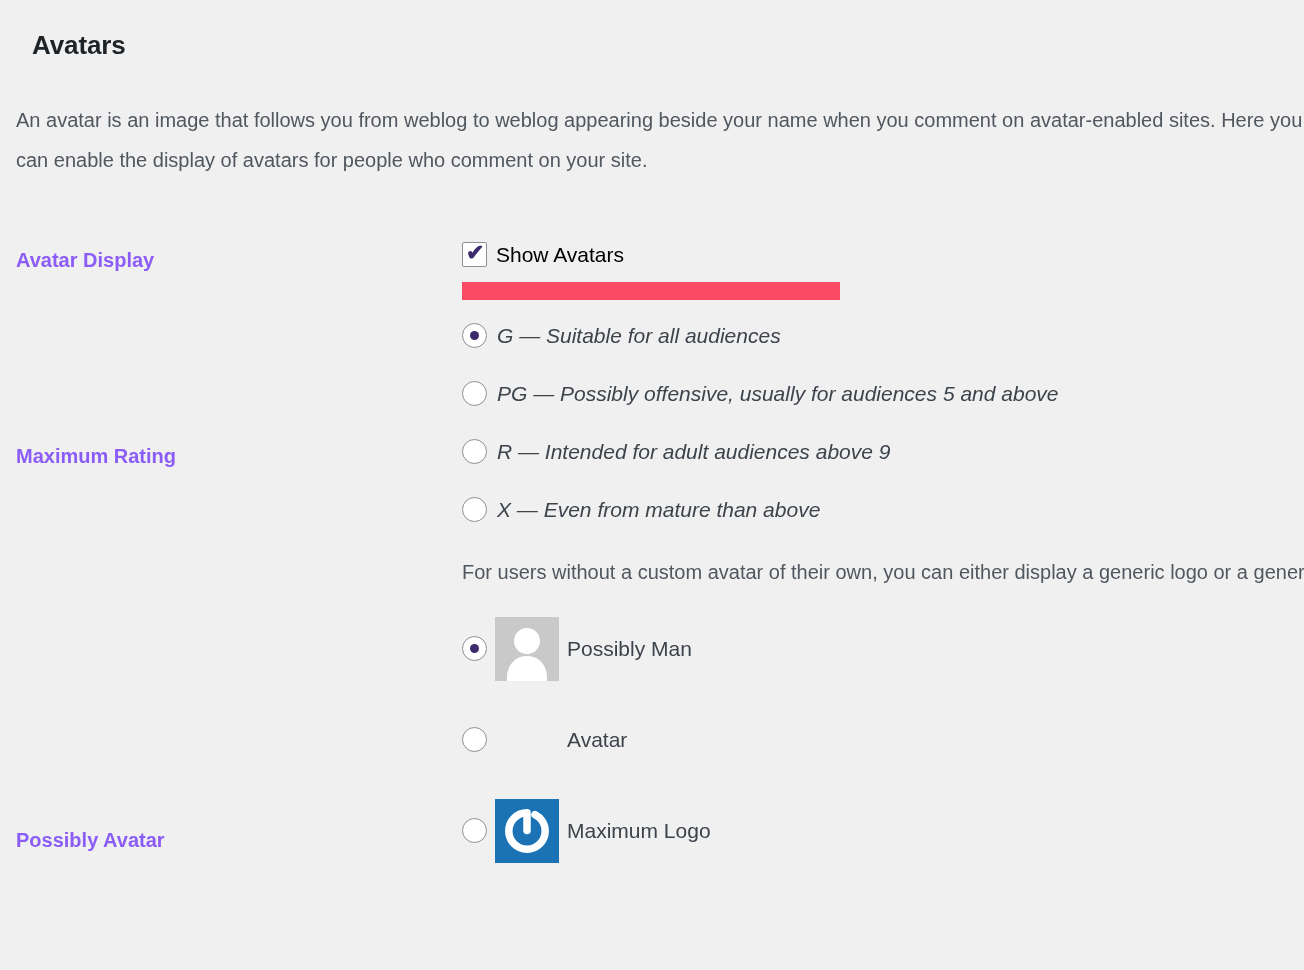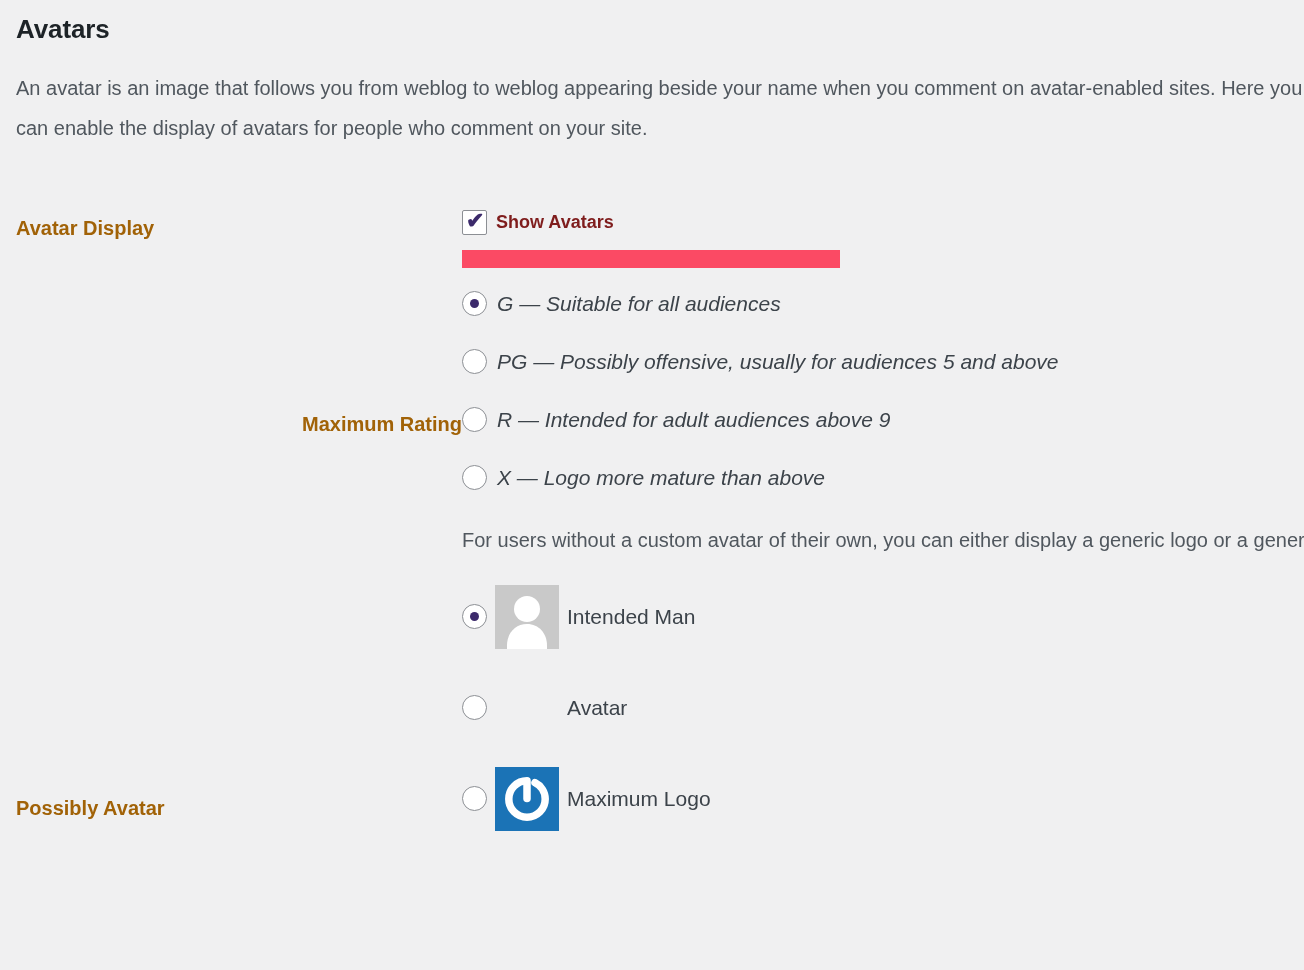--- a/index.html
+++ b/index.html
@@ -24,21 +24,21 @@
     height: 970px;
     box-sizing: border-box;
     padding: 0 0 0 16px;
   }
 
   
   .section-title {
     font-size: 26px;
     font-weight: bold;
     color: #1d2327;
-    margin: 0;
+    margin: 16px;
     padding-top: 14px;
     line-height: 30px;
     letter-spacing: -0.1px;
   }
 
   .section-desc {
     font-size: 20px;
     line-height: 40px;
     color: #50575e;
     margin: 0;
@@ -54,32 +54,32 @@
     width: 1320px;
     table-layout: fixed;
   }
   .form-table tr { vertical-align: top; }
 
   .form-table th {
     width: 446px;
     text-align: left;
     font-size: 20px;
     font-weight: bold;
-    color: #a16207;
+    color: #8b5cf6;
     padding: 0;
     line-height: 24px;
   }
   .form-table td {
     padding: 0;
     font-size: 20px;
     color: #3c434a;
   }
 
   .row-avatar-display th { padding-top: 26px; }
-  .row-maximum-rating th { padding-top: 144px; text-align: right; }
+  .row-maximum-rating th { padding-top: 144px; }
   .row-default-avatar th { padding-top: 290px; }
 
   
   .check-line {
     display: flex;
     align-items: center;
     padding-top: 20px;
   }
   .checkbox {
     position: relative;
@@ -97,24 +97,23 @@
     left: 3px;
     top: -3px;
     width: 20px;
     height: 20px;
     color: #3c2a6b;
     font-size: 22px;
     line-height: 26px;
     font-weight: bold;
   }
   .check-label {
-    font-size: 18px;
+    font-size: 21px;
     line-height: 25px;
-    color: #7f1d1d;
-    font-weight: bold;
+    color: #000000;
   }
 
   
   .marker-bar {
     height: 18px;
     width: 378px;
     background: #fb4a64;
     margin: 15px 0 0 0;
   }
 
@@ -233,21 +232,21 @@
               <span class="radio-label">PG — Possibly offensive, usually for audiences 5 and above</span>
             </label>
 
             <label class="radio-line">
               <span class="radio"></span>
               <span class="radio-label">R — Intended for adult audiences above 9</span>
             </label>
 
             <label class="radio-line">
               <span class="radio"></span>
-              <span class="radio-label">X — Logo more mature than above</span>
+              <span class="radio-label">X — Even from mature than above</span>
             </label>
 
           </div>
         </td>
       </tr>
 
       <tr class="row-default-avatar">
         <th>Possibly Avatar</th>
         <td>
           <p class="avatar-desc">For users without a custom avatar of their own, you can either display a generic logo or a generated one based on their email address.</p>
@@ -255,21 +254,21 @@
           <div class="avatar-list">
 
             <label class="avatar-line">
               <span class="radio checked"></span>
               <span class="avatar-img mystery">
                 <svg width="64" height="64" viewBox="0 0 64 64" aria-hidden="true">
                   <circle cx="32" cy="24" r="13" fill="#ffffff"></circle>
                   <path d="M32 39c-12 0-20 9.5-20 21.5V64h40v-3.5C52 48.5 44 39 32 39z" fill="#ffffff"></path>
                 </svg>
               </span>
-              <span class="avatar-name">Intended Man</span>
+              <span class="avatar-name">Possibly Man</span>
             </label>
 
             <label class="avatar-line">
               <span class="radio"></span>
               <span class="avatar-img blank"></span>
               <span class="avatar-name">Avatar</span>
             </label>
 
             <label class="avatar-line">
               <span class="radio"></span>

